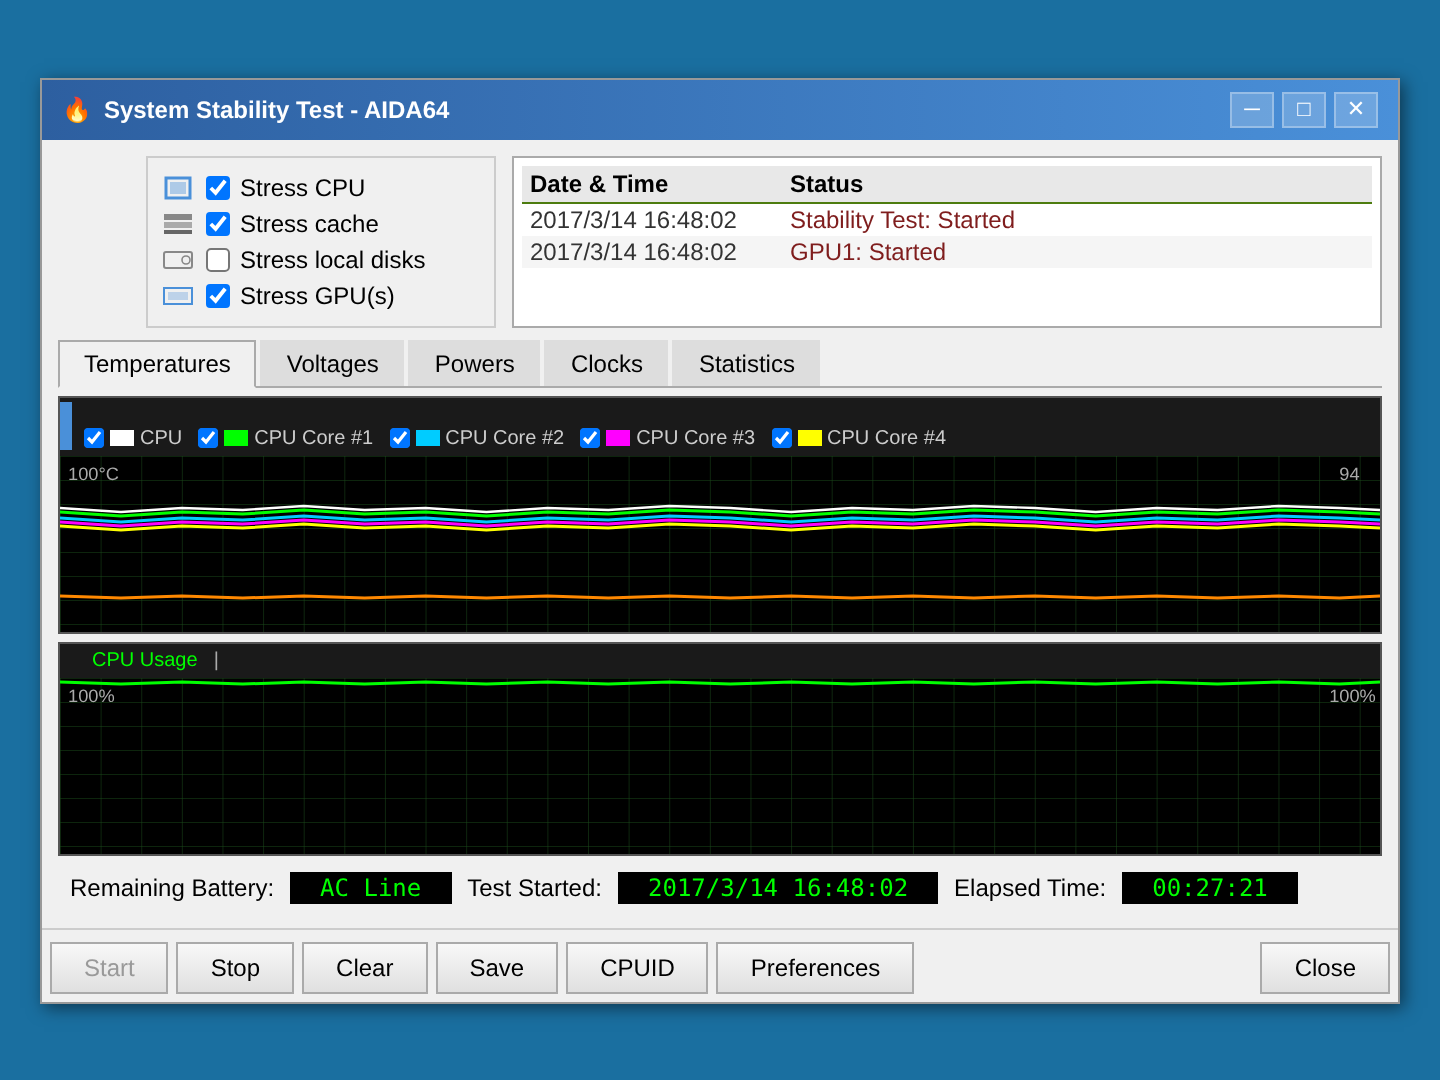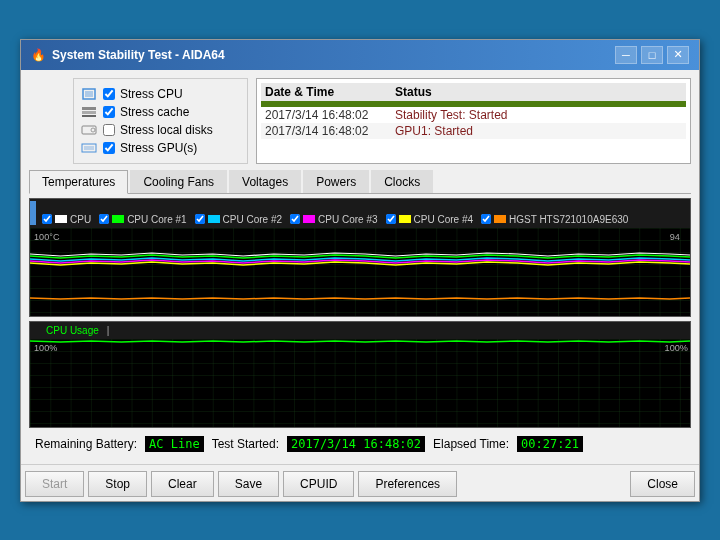--- a/index.html
+++ b/index.html
@@ -89,21 +89,21 @@
     .log-panel {
       flex: 1;
       border: 1px solid #aaa;
       background: white;
       padding: 4px;
     }
     .log-header {
       display: flex;
       gap: 0;
       background: #e8e8e8;
-      border-bottom: 6px solid #4d7c0f;
+      border-bottom: 1px solid #4d7c0f;
       padding: 2px 4px;
       font-weight: 600;
       font-size: 12px;
     }
     .log-header-date { width: 130px; }
     .log-header-status { flex: 1; }
     .log-row {
       display: flex;
       padding: 1px 4px;
       font-size: 12px;
@@ -189,21 +189,21 @@
       align-items: center;
       gap: 8px;
       padding: 4px 6px;
       font-size: 12px;
       background: #f0f0f0;
       margin-top: 4px;
     }
     .status-value {
       background: #000;
       color: #00ff00;
-      padding: 1px 4px;
+      padding: 1px 15px;
       font-size: 12px;
       font-family: monospace;
     }
 
     .button-bar {
       display: flex;
       gap: 4px;
       padding: 6px 4px 4px 4px;
       background: #f0f0f0;
       border-top: 1px solid #ccc;
@@ -317,24 +317,24 @@
         </div>
         <div class="log-row">
           <span class="log-date">2017/3/14 16:48:02</span>
           <span class="log-status">GPU1: Started</span>
         </div>
       </div>
     </div>
 
     <div class="tabs-bar">
       <div class="tab active">Temperatures</div>
-      <div class="tab">Cooling Fans</div>
       <div class="tab">Voltages</div>
       <div class="tab">Powers</div>
       <div class="tab">Clocks</div>
+      <div class="tab">Statistics</div>
     </div>
 
     <div class="chart-section">
       <div style="display:flex; align-items:center; background:#1a1a1a;">
         <div class="blue-strip" style="position:relative; width:6px; height:24px; background:#4a90d9; flex-shrink:0;"></div>
         <div class="chart-legend" style="flex:1;">
           <div class="legend-item">
             <input type="checkbox" checked="" class="legend-checkbox" style="">
             <div class="legend-color-box" style="background:#ffffff;"></div>
             <span>CPU</span>
@@ -351,25 +351,20 @@
           </div>
           <div class="legend-item">
             <input type="checkbox" checked="" class="legend-checkbox" style="">
             <div class="legend-color-box" style="background:#ff00ff;"></div>
             <span>CPU Core #3</span>
           </div>
           <div class="legend-item">
             <input type="checkbox" checked="" class="legend-checkbox" style="">
             <div class="legend-color-box" style="background:#ffff00;"></div>
             <span>CPU Core #4</span>
-          </div>
-          <div class="legend-item">
-            <input type="checkbox" checked="" class="legend-checkbox" style="">
-            <div class="legend-color-box" style="background:#ff8800;"></div>
-            <span>HGST HTS721010A9E630</span>
           </div>
         </div>
       </div>
       <div class="chart-area">
         <svg class="temp-chart-svg" viewBox="0 0 650 120" preserveAspectRatio="none">
 
           <defs>
             <pattern id="grid" width="20" height="12" patternUnits="userSpaceOnUse">
               <path d="M 20 0 L 0 0 0 12" fill="none" stroke="#1a4a1a" stroke-width="0.5"></path>
             </pattern>

